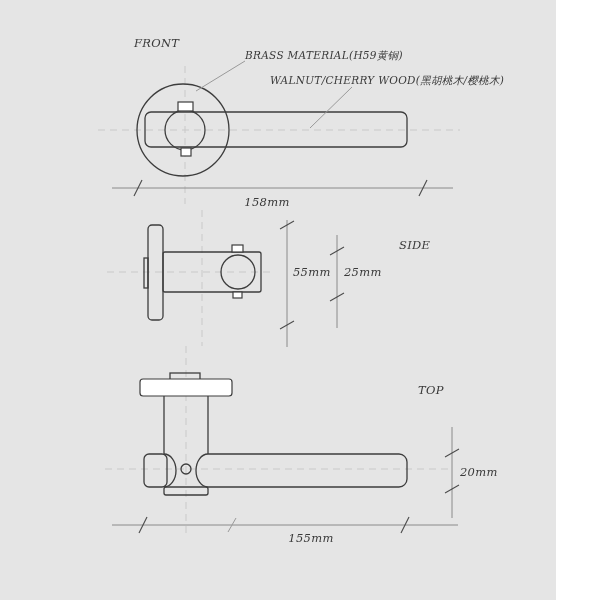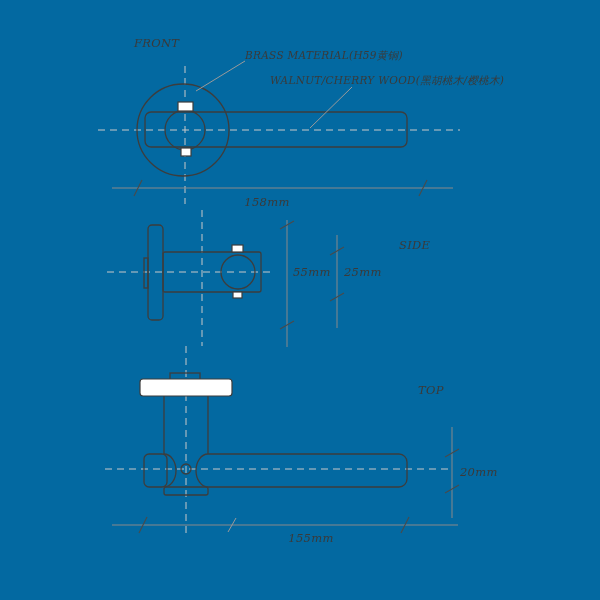--- a/index.html
+++ b/index.html
@@ -1,19 +1,19 @@
 <!DOCTYPE html>
 <html><head>
 <meta charset="utf-8">
 <style>
   html,body{margin:0;padding:0;background:#ffffff;}
   .canvas{
     position:relative;
-    width:600px;height:600px;
-    background:#0369a1;
+    width:556px;height:600px;
+    background:#e5e5e5;
     overflow:hidden;
     font-family:"DejaVu Serif", serif;
   }
   svg text{
     font-family:"DejaVu Serif", serif;
     font-style:italic;
     fill:#3a3a3a;
     letter-spacing:0.3px;
   }
   .view-label{font-size:11.5px;}

